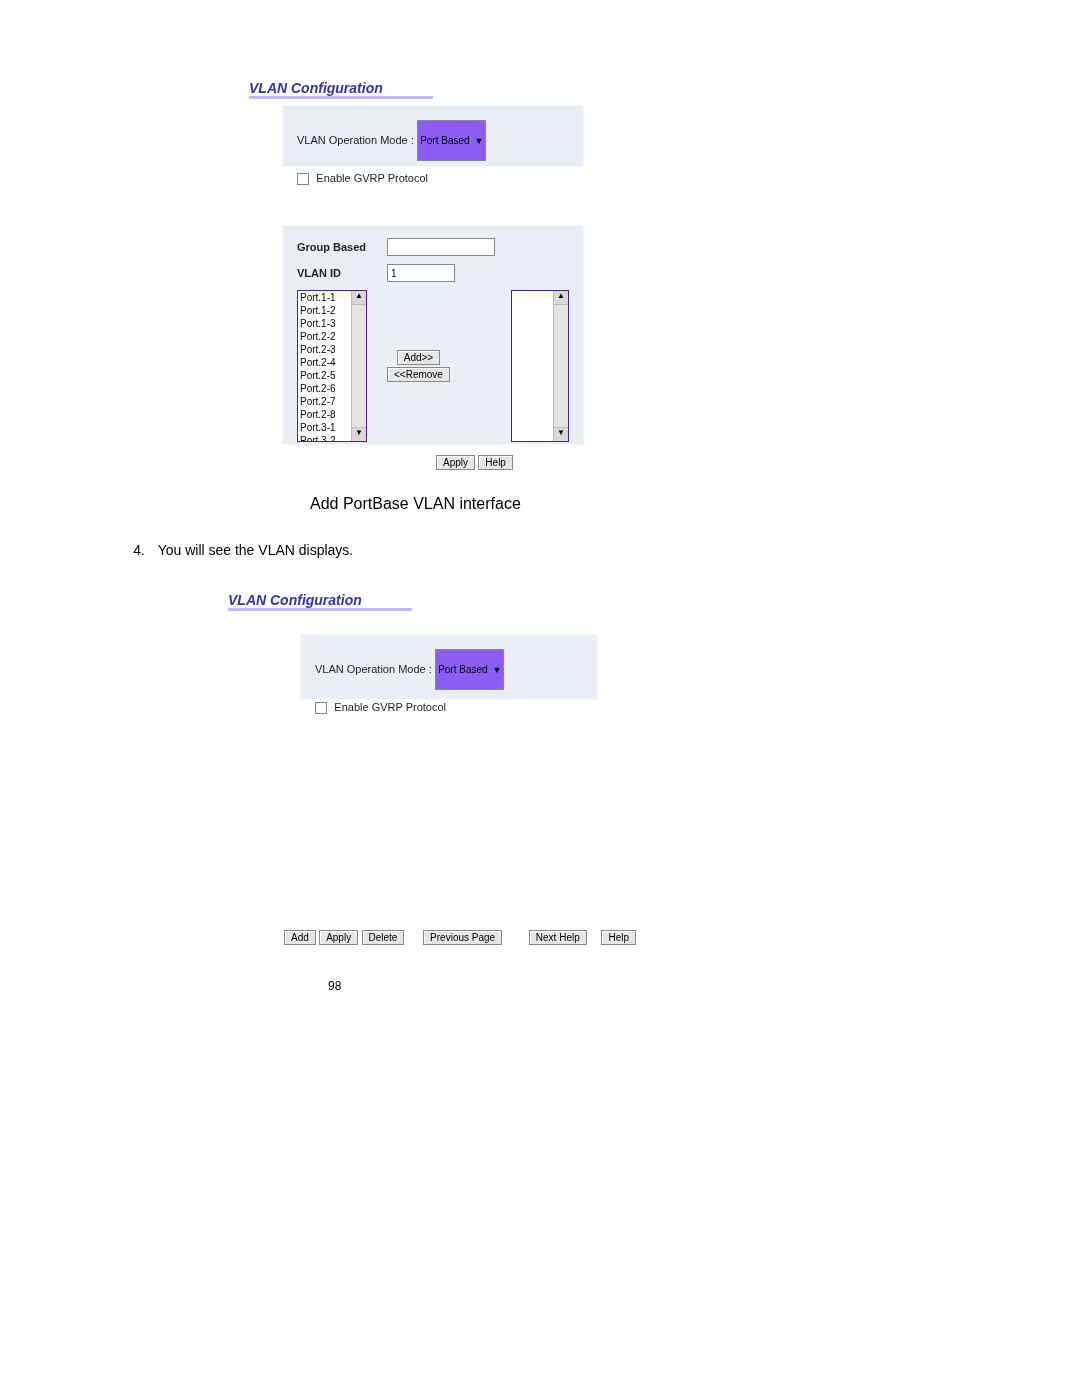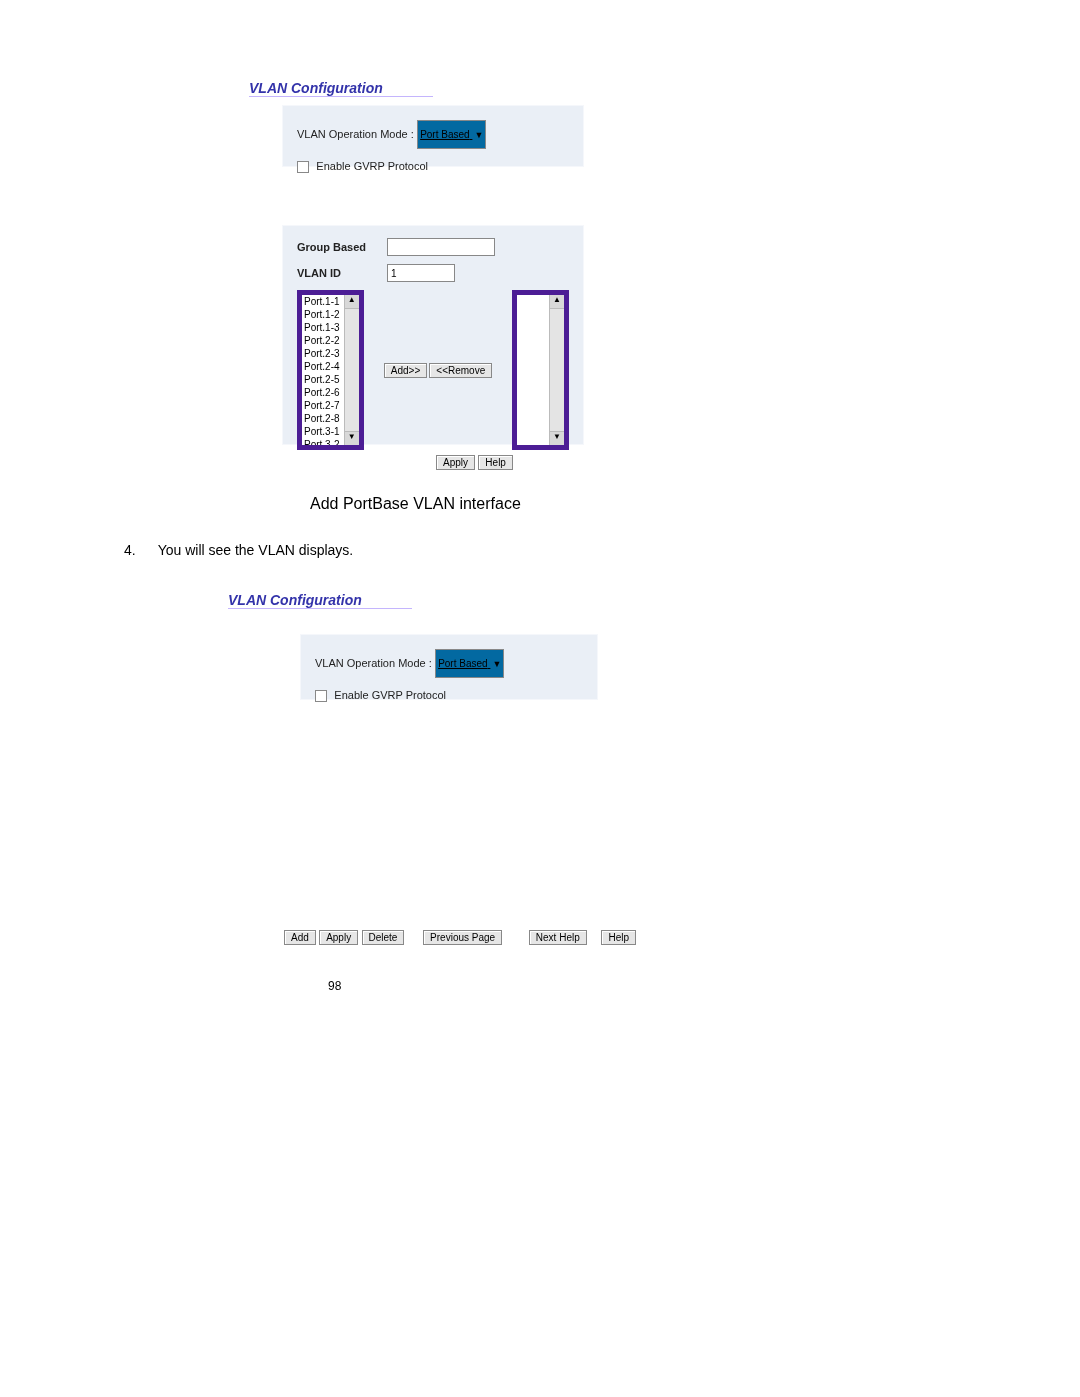--- a/index.html
+++ b/index.html
@@ -13,43 +13,42 @@
   .page {
     position: relative;
     width: 1080px;
     height: 1397px;
   }
   .section-title {
     color: #3333aa;
     font-weight: bold;
     font-style: italic;
     font-size: 14px;
-    border-bottom: 1px solid #c4b5fd;
+    border-bottom: 3px solid #c4b5fd;
     display: inline-block;
     padding-right: 50px;
   }
   .panel {
     background: #eaeff6;
     border: 1px solid #f5f7fb;
   }
   .panel-inner {
     padding: 10px 14px;
   }
   .label {
     font-size: 11px;
     color: #222;
   }
   .dropdown {
     display: inline-block;
     border: 1px solid #888;
-    background: #0369a1;
-    font-size: 10px;
-    padding: 8px 2px;
+    background: #8b5cf6;
+    font-size: 10px;
+    padding: 14px 2px;
     white-space: nowrap;
-    text-decoration: underline;
   }
   .dropdown .arrow {
     display: inline-block;
     margin-left: 2px;
     font-size: 9px;
   }
   .checkbox {
     display: inline-block;
     width: 10px;
     height: 10px;
@@ -60,21 +59,21 @@
   }
   .text-input {
     border: 1px solid #888;
     background: #fff;
     font-size: 10px;
     padding: 1px 3px;
     height: 14px;
     box-sizing: content-box;
   }
   .listbox {
-    border: 5px solid #4c1d95;
+    border: 1px solid #4c1d95;
     background: #fff;
     font-size: 10px;
     overflow: hidden;
   }
   .listbox .item {
     padding: 0 2px;
     line-height: 13px;
   }
   .listbox .sb {
     position: absolute;
@@ -178,21 +177,21 @@
                 <div class="item">Port.3-1</div>
                 <div class="item">Port.3-2</div>
               </div>
           </div>
           <div class="sb">
             <div class="btn">▲</div>
             <div class="btn bottom">▼</div>
           </div>
         </div>
 
-        <div style="margin:0 20px; display:flex; flex-direction:row; gap:2px; align-items:center;">
+        <div style="margin:0 20px; display:flex; flex-direction:column; gap:2px; align-items:center;">
           <span class="btn-3d">Add&gt;&gt;</span>
           <span class="btn-3d">&lt;&lt;Remove</span>
         </div>
 
         <div class="listbox" style="width:56px; height:150px; position:relative; margin-left:auto;">
           <div class="sb">
             <div class="btn">▲</div>
             <div class="btn bottom">▼</div>
           </div>
         </div>
@@ -200,21 +199,21 @@
     </div>
   </div>
 
   <div class="pos" style="left:400px; top:455px;margin-left:36px;">
     <span class="btn-3d">Apply</span>
     <span class="btn-3d">Help</span>
   </div>
 
   <div class="pos caption" style="left:310px; top:495px;">Add PortBase VLAN interface</div>
 
-  <div class="pos body-text" style="left:124px; top:542px;">
+  <div class="pos body-text" style="left:124px; top:542px;text-align:center;">
     <span style="display:inline-block; width:30px;">4.</span>
     <span>You will see the VLAN displays.</span>
   </div>
 
   <div class="pos" style="left:228px; top:592px;">
     <span class="section-title">VLAN Configuration</span>
   </div>
 
   <div class="panel pos" style="left:300px; top:634px; width:296px; height:64px;">
     <div class="panel-inner">

